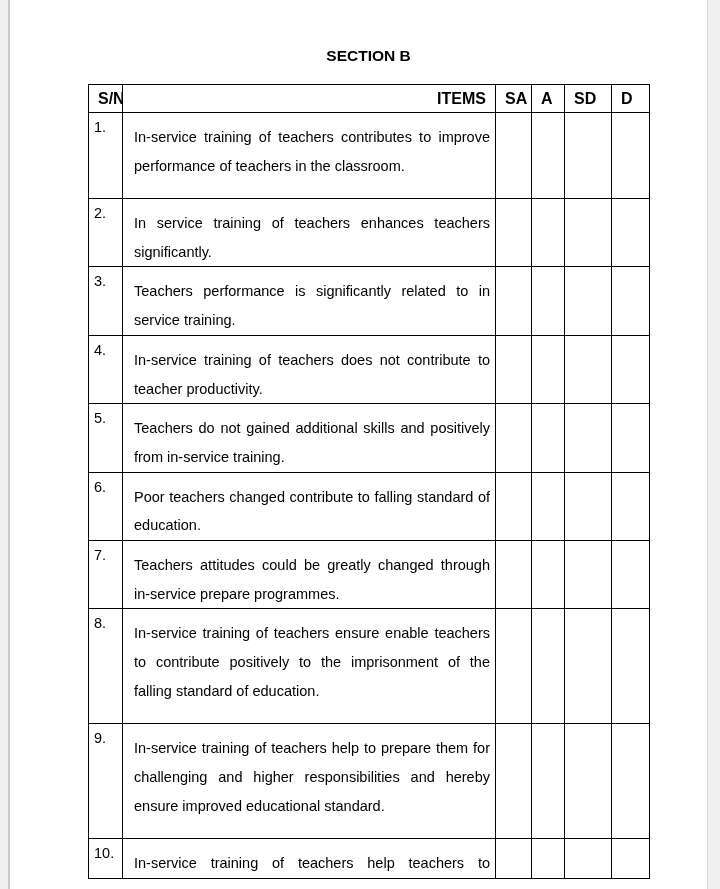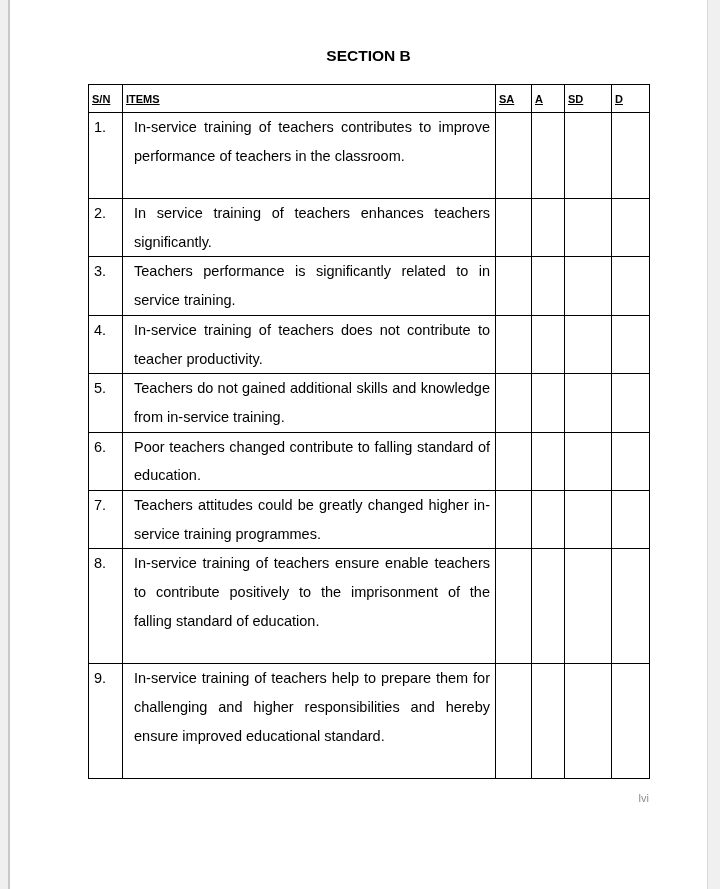--- a/index.html
+++ b/index.html
@@ -67,35 +67,34 @@
     overflow:hidden;
   }
   col.c-sn{width:34px}
   col.c-item{width:373px}
   col.c-sa{width:36px}
   col.c-a{width:33px}
   col.c-sd{width:47px}
   col.c-d{width:38px}
   table.qtable th{
     height:28px;
-    font-size:11px;
+    font-size:16px;
     font-weight:bold;
     text-align:left;
     vertical-align:middle;
-    padding:0 3px;
+    padding:0 9px;
     line-height:16px;
-    text-decoration:underline;
-  }
-  table.qtable th.th-items{text-align:left;}
+  }
+  table.qtable th.th-items{text-align:right;}
   td.sn{
     padding:0 2px 0 5px;
     text-align:left;
   }
   td.item{
-    padding:0 5px 0 11px;
+    padding:10px 5px 0 11px;
     text-align:justify;
     text-align-last:left;
     text-justify:inter-word;
     hyphens:none;
   }
   td.item.cont{
     text-align-last:justify;
   }
   td.ans{
     padding:0;
@@ -165,37 +164,37 @@
           <tr style="height:58px">
             <td class="sn">4.</td>
             <td class="item">In-service training of teachers does not contribute to teacher productivity.</td>
             <td class="ans"></td>
             <td class="ans"></td>
             <td class="ans"></td>
             <td class="ans"></td>
           </tr>
           <tr style="height:58px">
             <td class="sn">5.</td>
-            <td class="item">Teachers do not gained additional skills and knowledge from in-service training.</td>
+            <td class="item">Teachers do not gained additional skills and positively from in-service training.</td>
             <td class="ans"></td>
             <td class="ans"></td>
             <td class="ans"></td>
             <td class="ans"></td>
           </tr>
           <tr style="height:57px">
             <td class="sn">6.</td>
             <td class="item">Poor teachers changed contribute to falling standard of education.</td>
             <td class="ans"></td>
             <td class="ans"></td>
             <td class="ans"></td>
             <td class="ans"></td>
           </tr>
           <tr style="height:58px">
             <td class="sn">7.</td>
-            <td class="item">Teachers attitudes could be greatly changed higher in-service training programmes.</td>
+            <td class="item">Teachers attitudes could be greatly changed through in-service prepare programmes.</td>
             <td class="ans"></td>
             <td class="ans"></td>
             <td class="ans"></td>
             <td class="ans"></td>
           </tr>
           <tr style="height:115px">
             <td class="sn">8.</td>
             <td class="item">In-service training of teachers ensure enable teachers to contribute positively to the imprisonment of the falling standard of education.</td>
             <td class="ans"></td>
             <td class="ans"></td>
@@ -203,20 +202,28 @@
             <td class="ans"></td>
           </tr>
           <tr style="height:115px">
             <td class="sn">9.</td>
             <td class="item">In-service training of teachers help to prepare them for challenging and higher responsibilities and hereby ensure improved educational standard.</td>
             <td class="ans"></td>
             <td class="ans"></td>
             <td class="ans"></td>
             <td class="ans"></td>
           </tr>
+          <tr style="height:28px">
+            <td class="sn">10.</td>
+            <td class="item cont">In-service training of teachers help teachers to</td>
+            <td class="ans"></td>
+            <td class="ans"></td>
+            <td class="ans"></td>
+            <td class="ans"></td>
+          </tr>
         </tbody>
       </table>
 
       <div class="footer">lvi</div>
 
     </div>
   </div>
 </div>
 
 </body></html>

